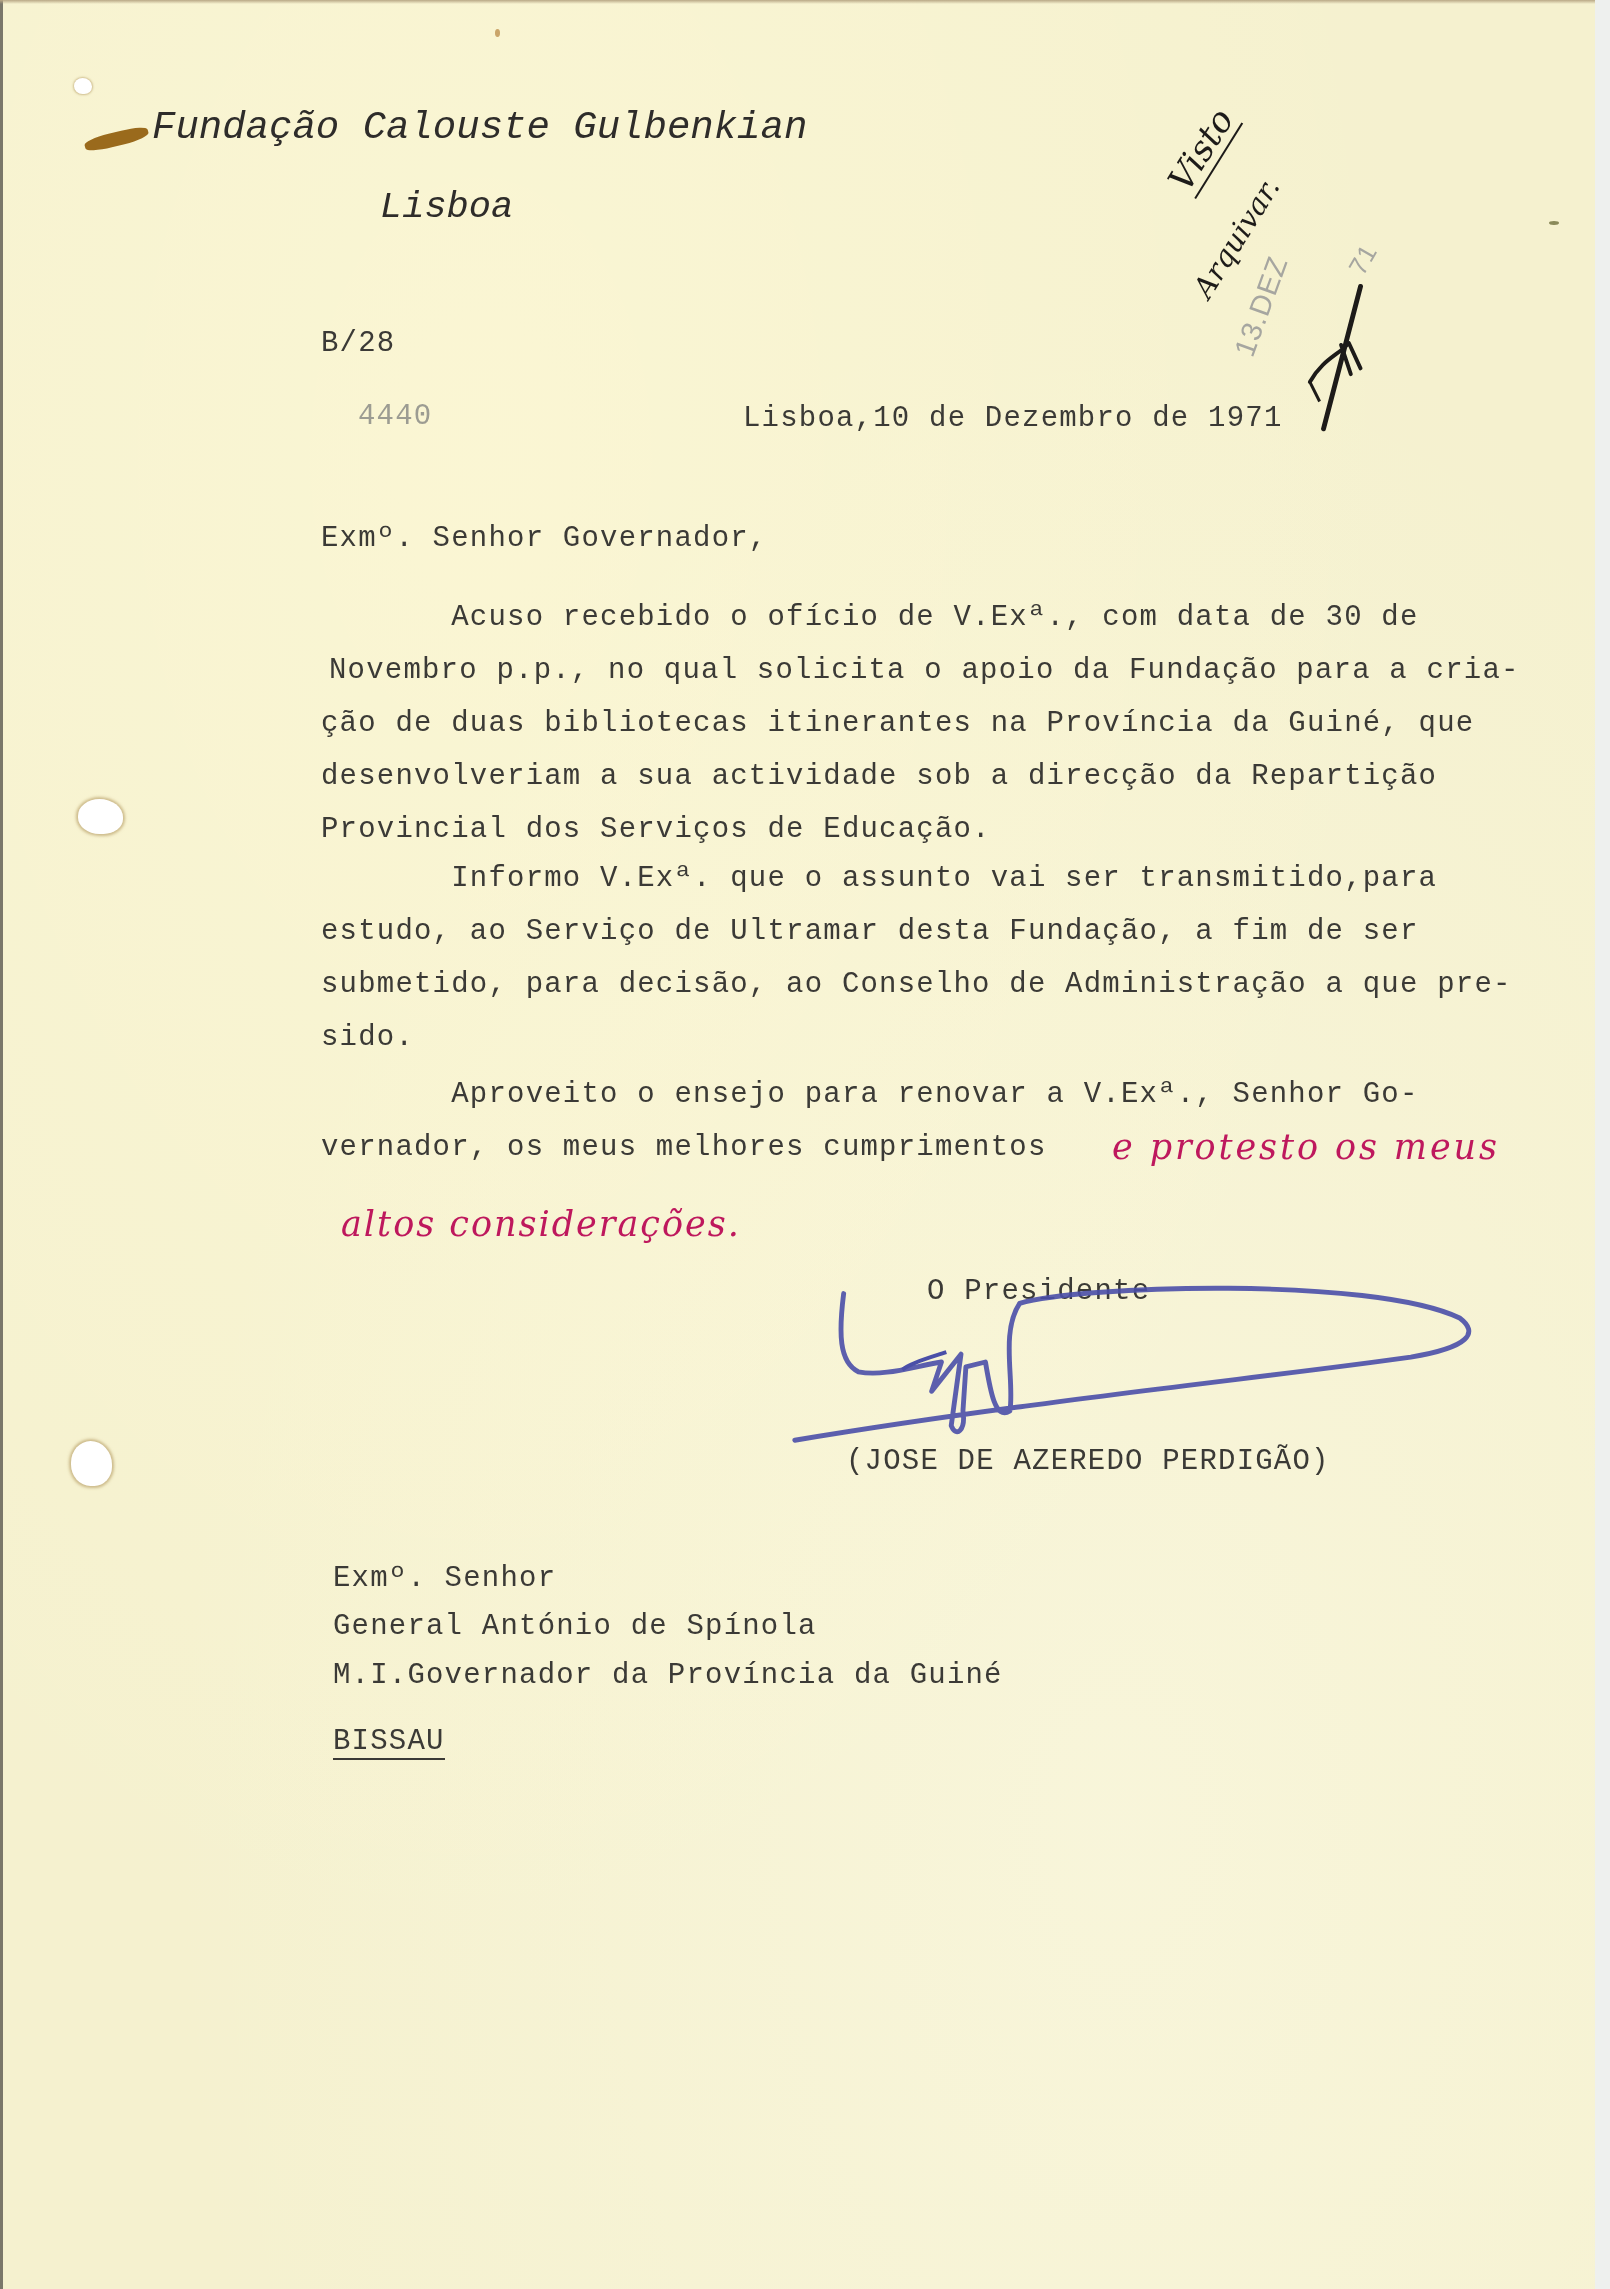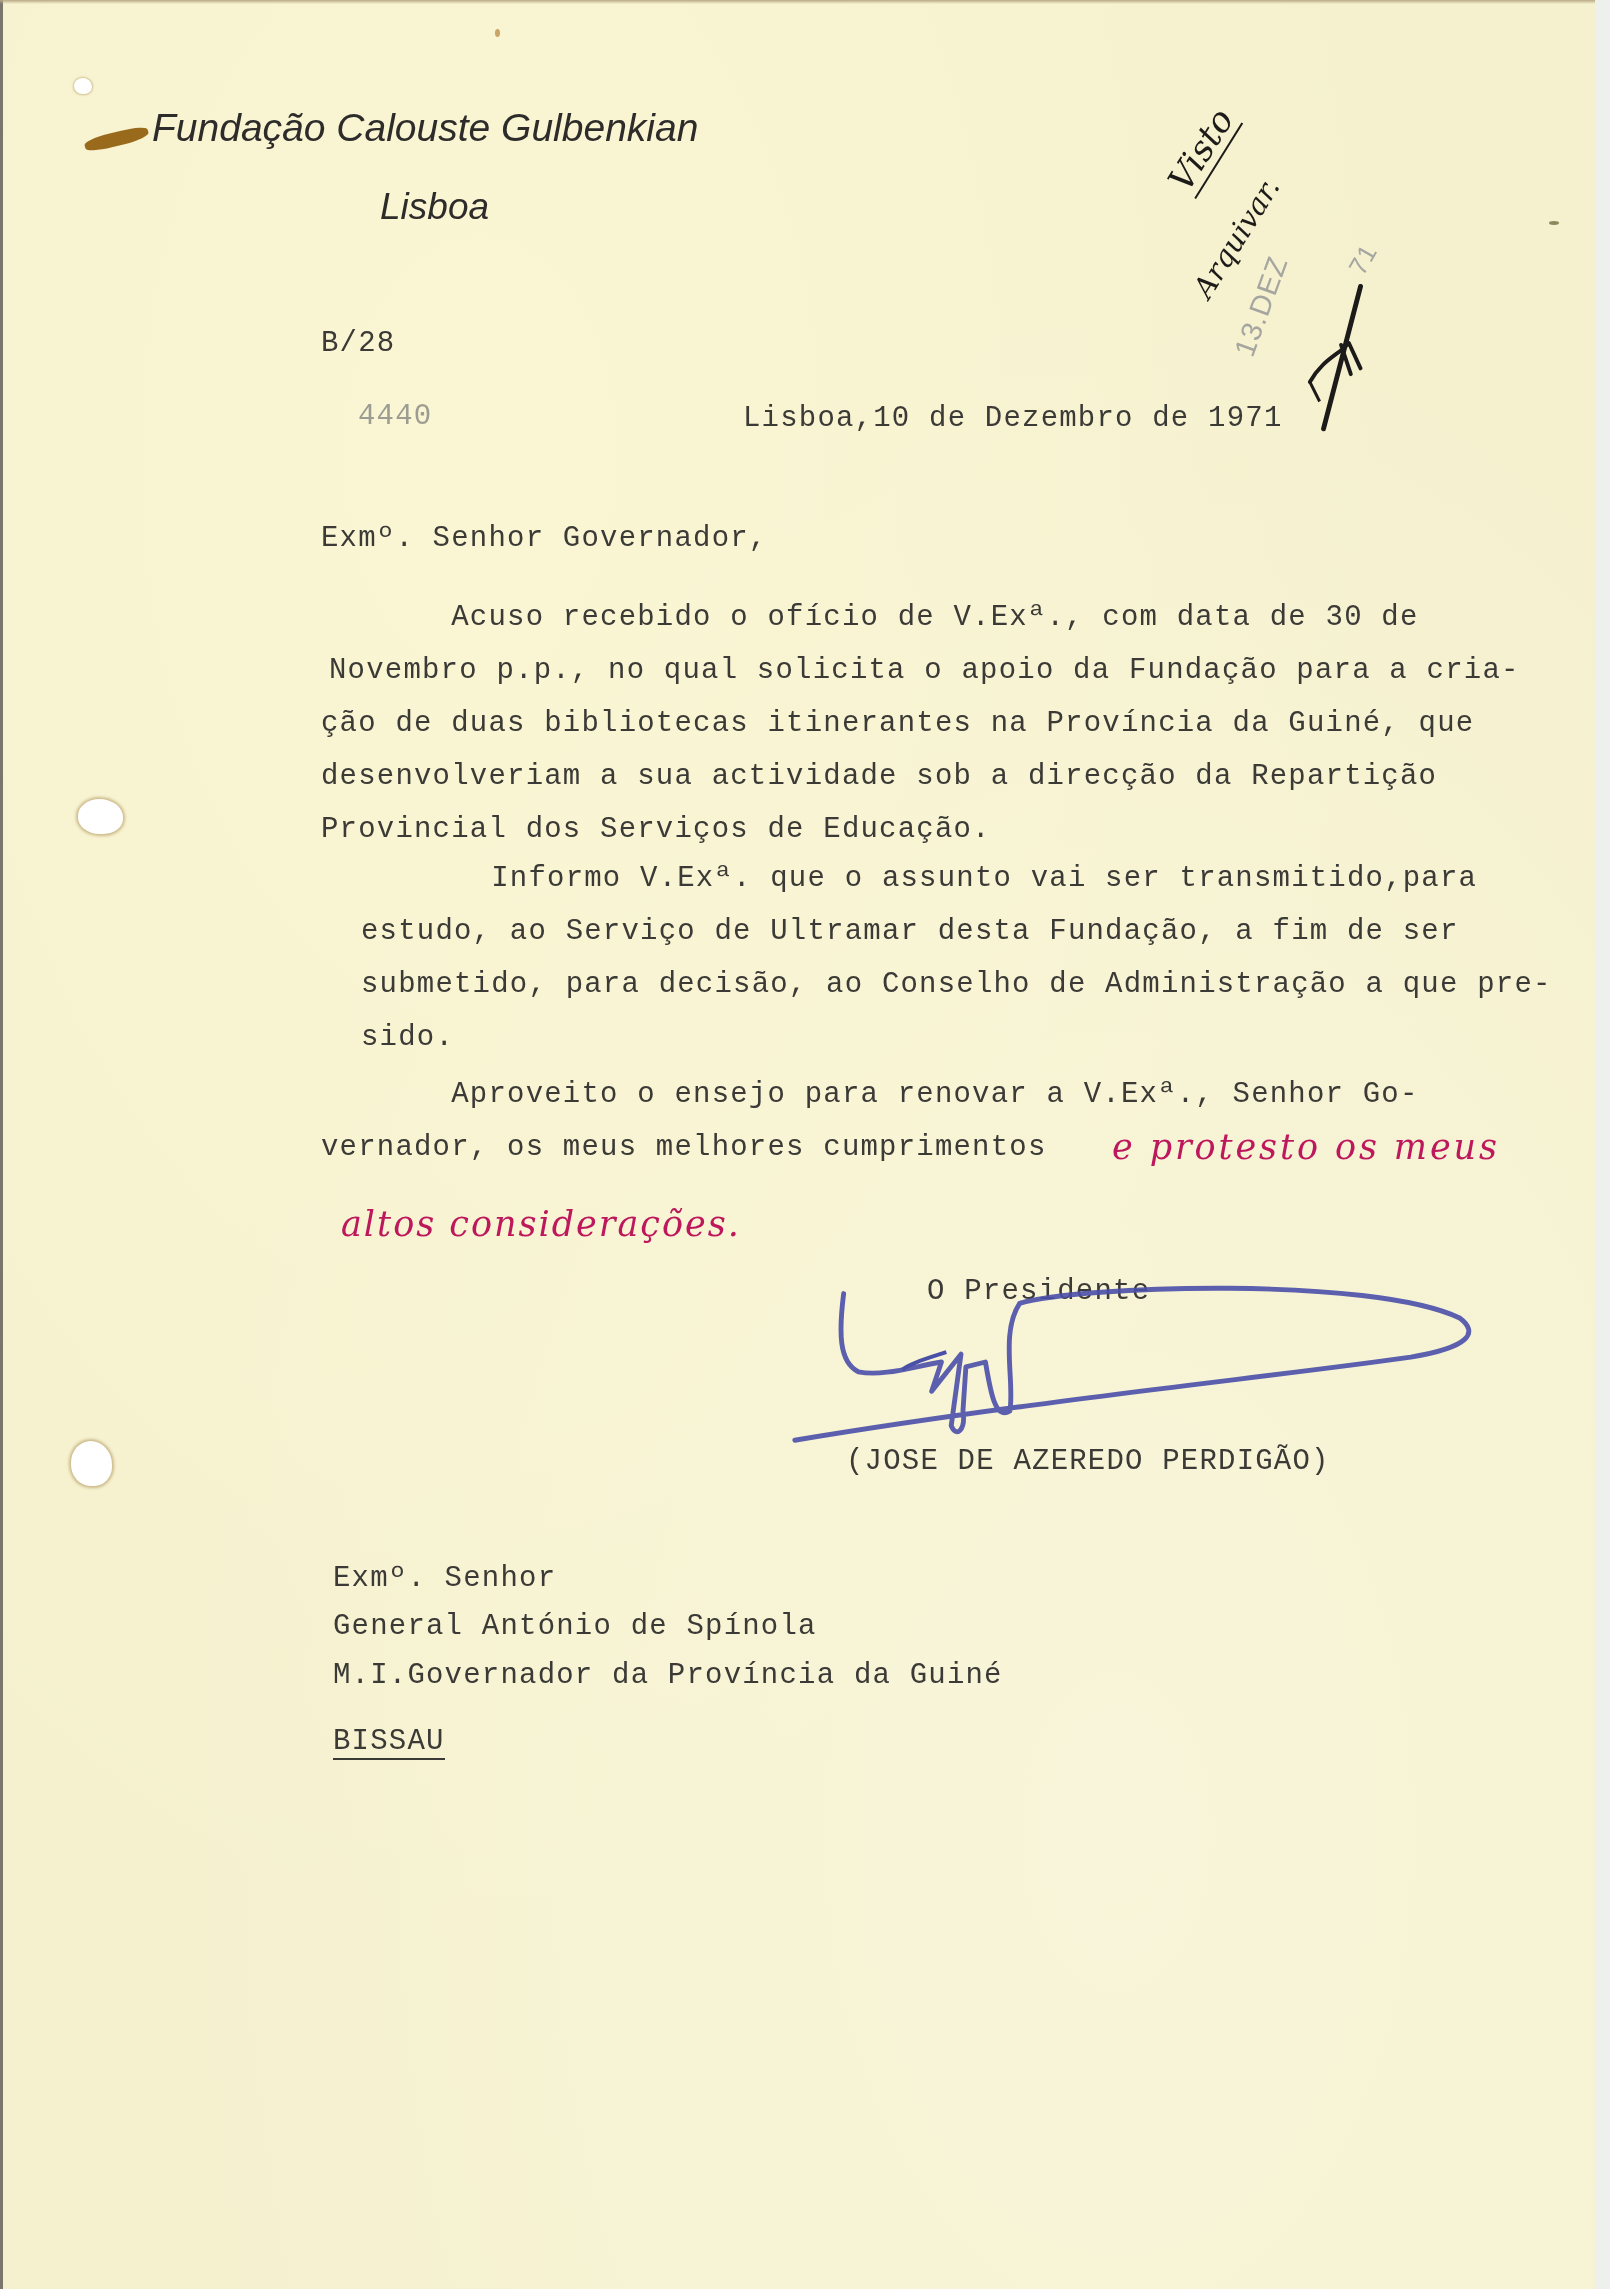--- a/index.html
+++ b/index.html
@@ -29,21 +29,21 @@
     .abs { position: absolute; }
     .typed {
       font-family: "Liberation Mono", "DejaVu Sans Mono", monospace;
       font-size: 29px;
       color: #3b3a36;
       letter-spacing: 1.2px;
       white-space: pre;
       line-height: 1;
     }
     .script {
-      font-family: Liberation Sans, sans-serif;
+      font-family: Liberation Mono, monospace;
       font-style: italic;
       color: #2e2c2a;
     }
     .ink-blue { color: #be185d; font-family: "DejaVu Serif", serif; font-style: italic; }
     .ink-black { color: #1d1b19; font-family: "DejaVu Serif", serif; font-style: italic; }
     .hole {
       position: absolute; background: #ffffff;
       border-radius: 50% 55% 45% 50%;
       box-shadow: 0 0 2.9px 2px rgba(170,140,80,0.55);
     }
@@ -89,21 +89,21 @@
 <div class="abs typed" style="left:321px; top:524px;">Exmº. Senhor Governador,</div>
 
 <div class="abs" style="left:321px; top:603px;">
   <div class="typed" style="height:53px;">       Acuso recebido o ofício de V.Exª., com data de 30 de</div>
   <div class="typed" style="height:53px;margin-left:8px;">Novembro p.p., no qual solicita o apoio da Fundação para a cria-</div>
   <div class="typed" style="height:53px;">ção de duas bibliotecas itinerantes na Província da Guiné, que</div>
   <div class="typed" style="height:53px;">desenvolveriam a sua actividade sob a direcção da Repartição</div>
   <div class="typed" style="height:53px;">Provincial dos Serviços de Educação.</div>
 </div>
 
-<div class="abs" style="left:321px; top:864px;margin-left:40px;">
+<div class="abs" style="left:321px; top:864px;">
   <div class="typed" style="height:53px;">       Informo V.Exª. que o assunto vai ser transmitido,para</div>
   <div class="typed" style="height:53px;">estudo, ao Serviço de Ultramar desta Fundação, a fim de ser</div>
   <div class="typed" style="height:53px;">submetido, para decisão, ao Conselho de Administração a que pre-</div>
   <div class="typed" style="height:53px;">sido.</div>
 </div>
 
 <div class="abs" style="left:321px; top:1080px;">
   <div class="typed" style="height:53px;">       Aproveito o ensejo para renovar a V.Exª., Senhor Go-</div>
   <div class="typed" style="height:53px;">vernador, os meus melhores cumprimentos</div>
 </div>

